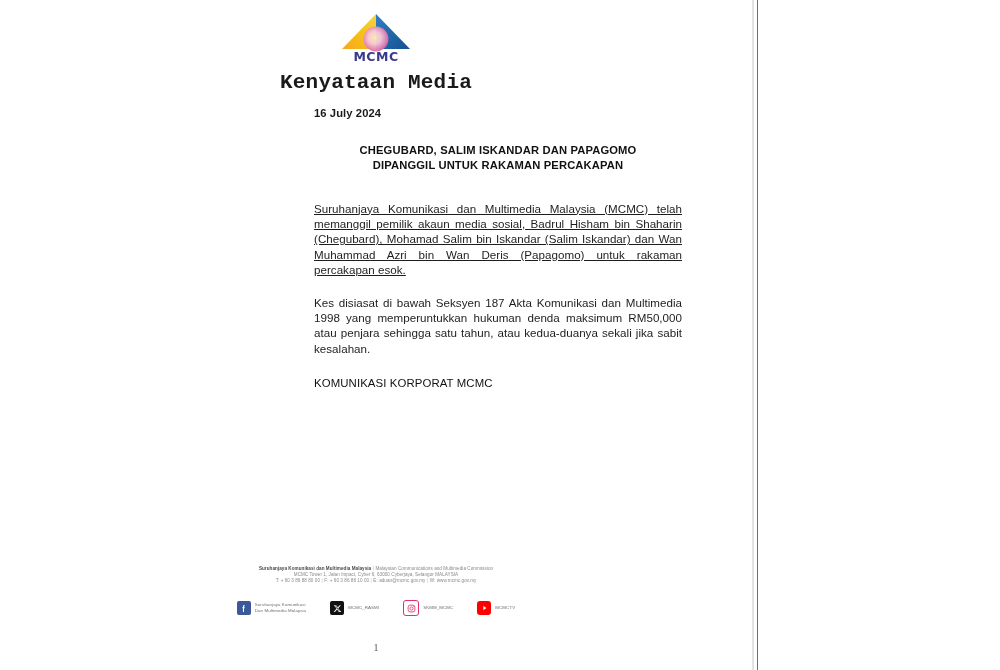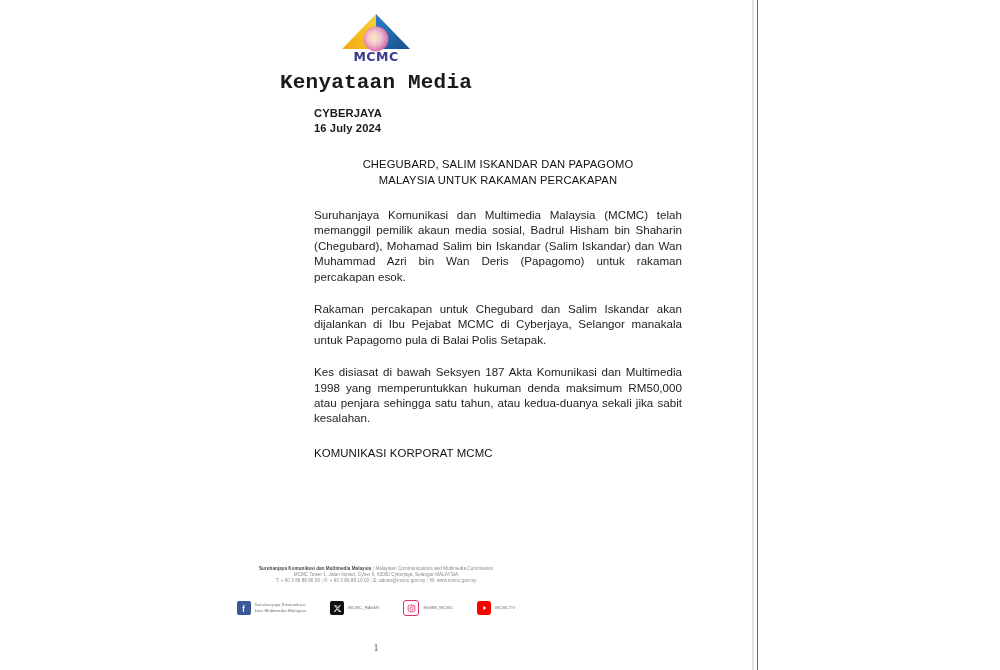--- a/index.html
+++ b/index.html
@@ -108,21 +108,21 @@
     font-weight: bold;
     color: #1a1a1a;
     line-height: 14.5px;
     letter-spacing: 0.1px;
   }
 
   .subject {
     margin-top: 22px;
     text-align: center;
     font-size: 11.2px;
-    font-weight: normal;
+    font-weight: bold;
     color: #111;
     line-height: 15.5px;
     letter-spacing: 0.15px;
     padding: 0 4px;
   }
 
   .para {
     margin-top: 17px;
     font-size: 11.6px;
     line-height: 15.4px;
@@ -253,30 +253,28 @@
 
             <text x="39" y="50" text-anchor="middle" font-family="'DejaVu Sans', sans-serif" font-size="12.5" font-weight="bold" letter-spacing="0.5" fill="#3a3a8c">MCMC</text>
           </svg>
         </div>
       </div>
 
       <div class="doc-title">Kenyataan Media</div>
 
       <div class="content">
 
-        <div class="meta-line">CYBERJAYA</div>
         <div class="meta-line">16 July 2024</div>
 
         <div class="subject">
           <div>CHEGUBARD, SALIM ISKANDAR DAN PAPAGOMO</div>
-          <div>MALAYSIA UNTUK RAKAMAN PERCAKAPAN</div>
-        </div>
-
-        <div class="para" style="margin-top:19px;">Suruhanjaya Komunikasi dan Multimedia Malaysia (MCMC) telah memanggil pemilik akaun media sosial, Badrul Hisham bin Shaharin (Chegubard), Mohamad Salim bin Iskandar (Salim Iskandar) dan Wan Muhammad Azri bin Wan Deris (Papagomo) untuk rakaman percakapan esok.</div>
-        <div class="para">Rakaman percakapan untuk Chegubard dan Salim Iskandar akan dijalankan di Ibu Pejabat MCMC di Cyberjaya, Selangor manakala untuk Papagomo pula di Balai Polis Setapak.</div>
+          <div>DIPANGGIL UNTUK RAKAMAN PERCAKAPAN</div>
+        </div>
+
+        <div class="para" style="margin-top:27px;text-decoration:underline;">Suruhanjaya Komunikasi dan Multimedia Malaysia (MCMC) telah memanggil pemilik akaun media sosial, Badrul Hisham bin Shaharin (Chegubard), Mohamad Salim bin Iskandar (Salim Iskandar) dan Wan Muhammad Azri bin Wan Deris (Papagomo) untuk rakaman percakapan esok.</div>
         <div class="para">Kes disiasat di bawah Seksyen 187 Akta Komunikasi dan Multimedia 1998 yang memperuntukkan hukuman denda maksimum RM50,000 atau penjara sehingga satu tahun, atau kedua-duanya sekali jika sabit kesalahan.</div>
 
         <div class="signoff">KOMUNIKASI KORPORAT MCMC</div>
       </div>
 
       <div class="footer-address">
         <div>
           <span class="strong">Suruhanjaya Komunikasi dan Multimedia Malaysia</span><span class="sep">|</span><span>Malaysian Communications and Multimedia Commission</span>
         </div>
         <div>

